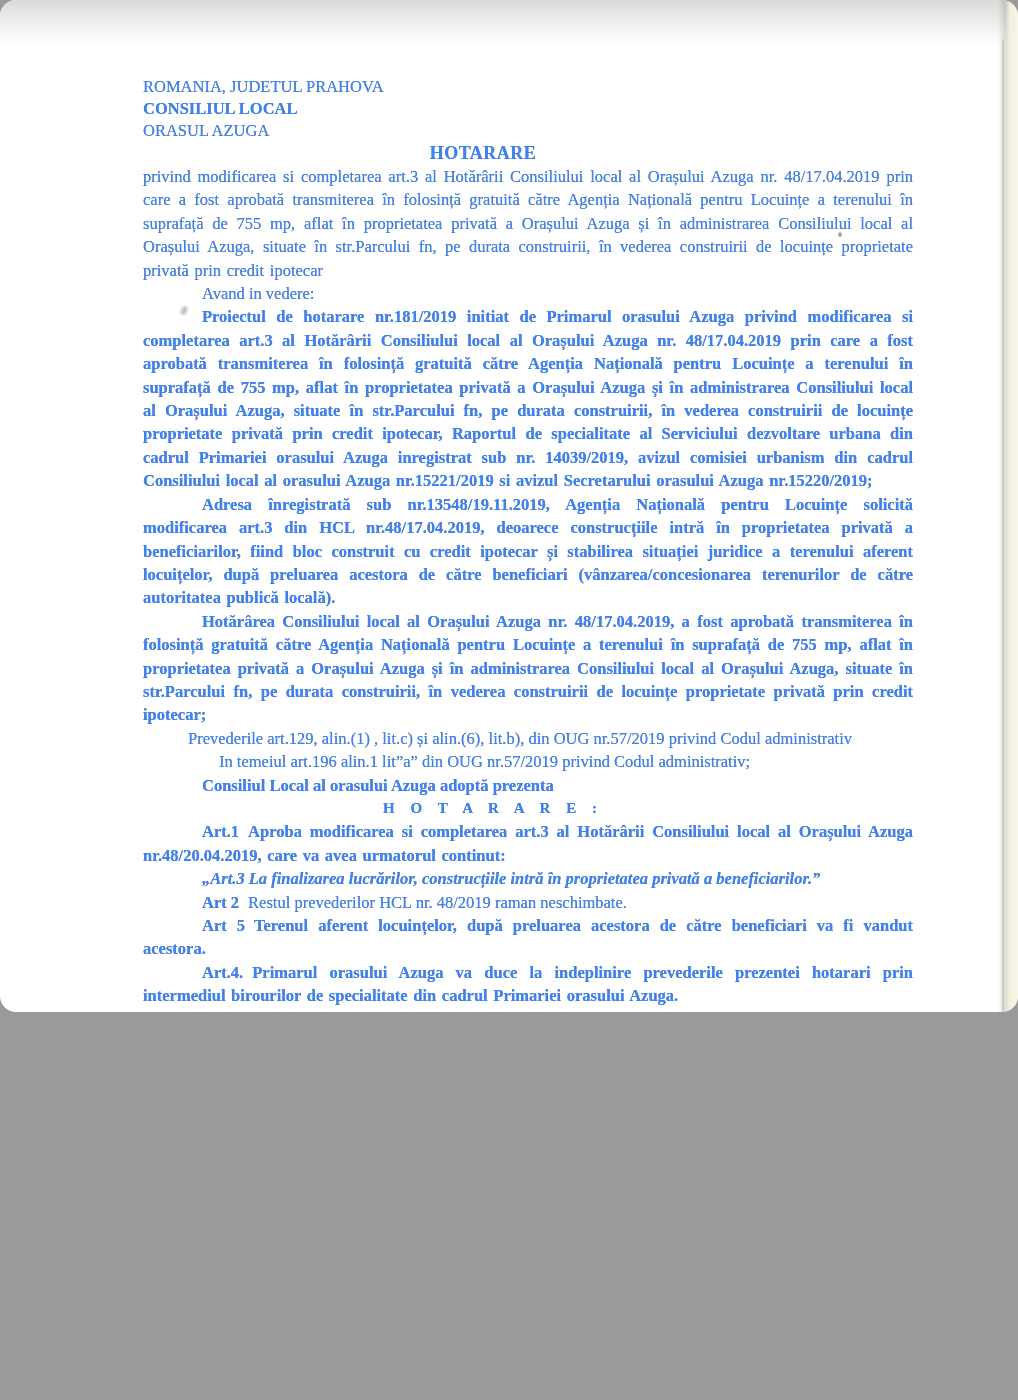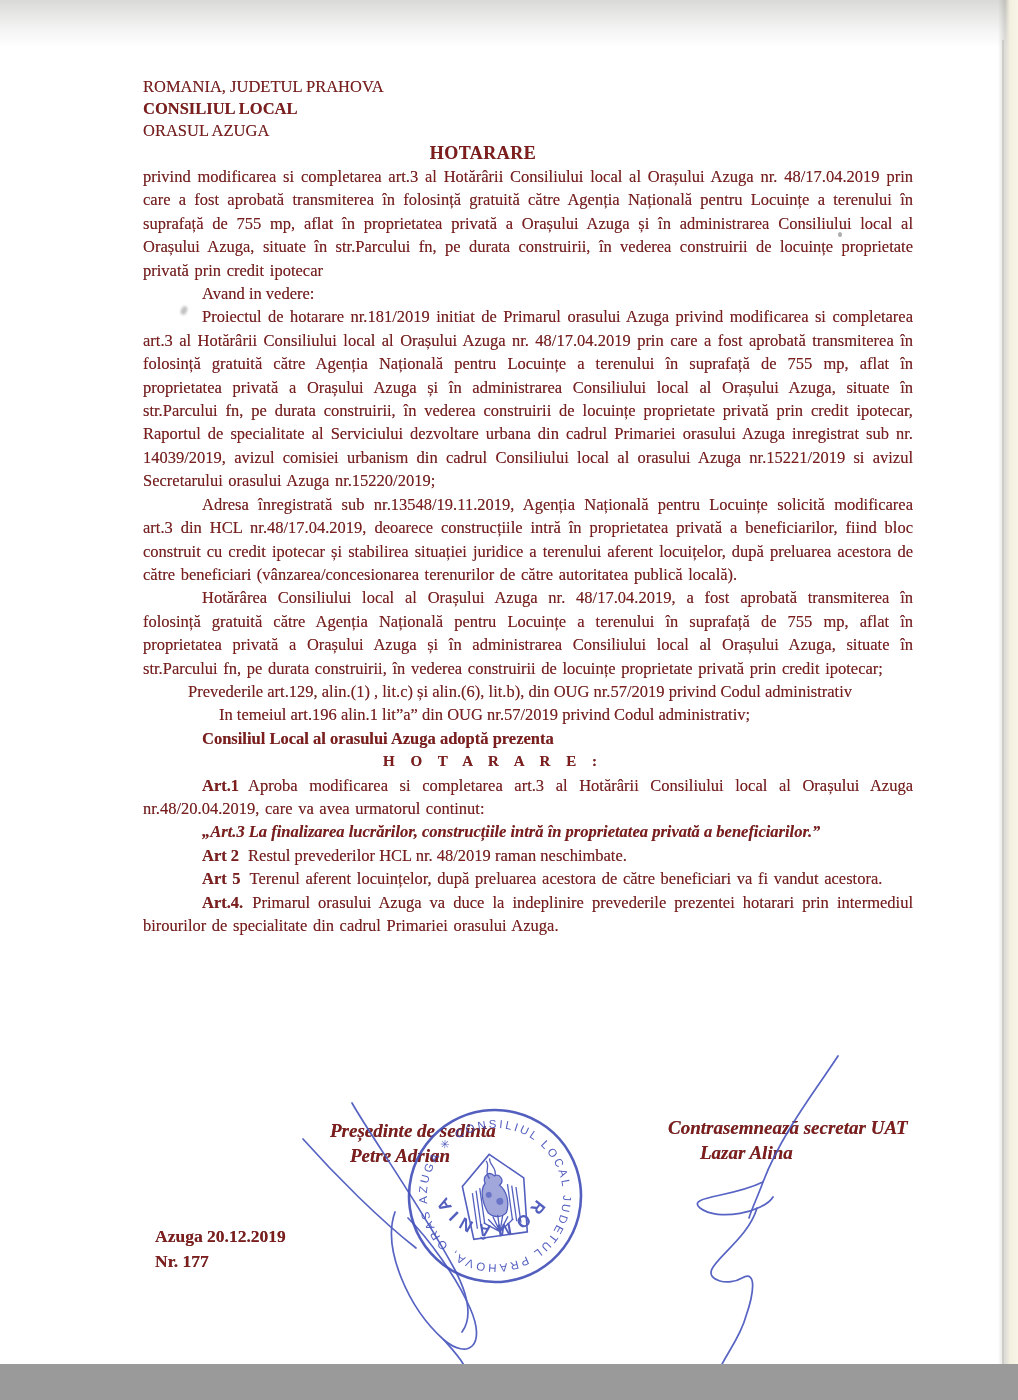--- a/index.html
+++ b/index.html
@@ -1,18 +1,18 @@
 <!DOCTYPE html>
 <html><head>
 <meta charset="utf-8">
 <style>
   html,body{margin:0;padding:0;background:#9a9a9a;}
   .page{
-    position:relative;width:1018px;height:1364px;background:#ffffff;overflow:hidden;
-    font-family:"Liberation Serif","DejaVu Serif",serif;color:#7f1d1d;
+    position:relative;width:1018px;height:1012px;background:#ffffff;overflow:hidden;
+    font-family:"Liberation Serif","DejaVu Serif",serif;color:#3b82f6;border-radius:16px;
   }
   
   .scan-top{position:absolute;top:0;left:0;right:0;height:48px;
     background:linear-gradient(180deg,#d9d9d7 0%,#e9e9e8 35%,#f7f7f7 70%,#ffffff 100%);}
   .scan-right{position:absolute;top:0;right:0;width:20px;height:1400px;
     background:linear-gradient(90deg,rgba(150,148,135,0) 0%,rgba(140,138,125,0.30) 35%,#f3f0e0 60%,#f8f5e7 100%);}
   .scan-right-line{position:absolute;top:40px;right:14px;width:2px;height:1340px;
     background:rgba(130,128,115,0.25);border-radius:2px;}
   .mark-a{position:absolute;left:181px;top:306px;width:6px;height:9px;border-radius:50%;
     background:rgba(120,120,125,0.45);transform:rotate(25deg);filter:blur(1px);}
@@ -23,21 +23,21 @@
 
   
   .content{position:absolute;left:143px;top:76px;width:770px;
     font-size:16.5px;line-height:23.4px;text-shadow:0 0 .45px rgba(40,40,40,.55);}
   .content p{margin:0;}
   .hdr{line-height:22px;}
   .bold{font-weight:bold;}
   .doc-title{font-weight:bold;font-size:18px;line-height:23px;text-align:center;
     width:680px;letter-spacing:.5px;}
   .just{text-align:justify;word-spacing:1.5px;}
-  .ind{text-indent:59px;}
+  .ind{text-indent:59px;font-weight:bold;}
   .pad60{padding-left:59px;}
   .pad45{padding-left:45px;}
   .pad75{padding-left:76px;}
   .mt26{margin-top:26px;}
   .mt14{margin-top:14px;}
   .mt30{margin-top:30px;}
   .mt12{margin-top:12px;}
   .mt18{margin-top:18px;}
   .mt10{margin-top:10px;}
   .decision-title{font-weight:bold;font-size:15px;letter-spacing:6px;text-align:center;width:700px;}

